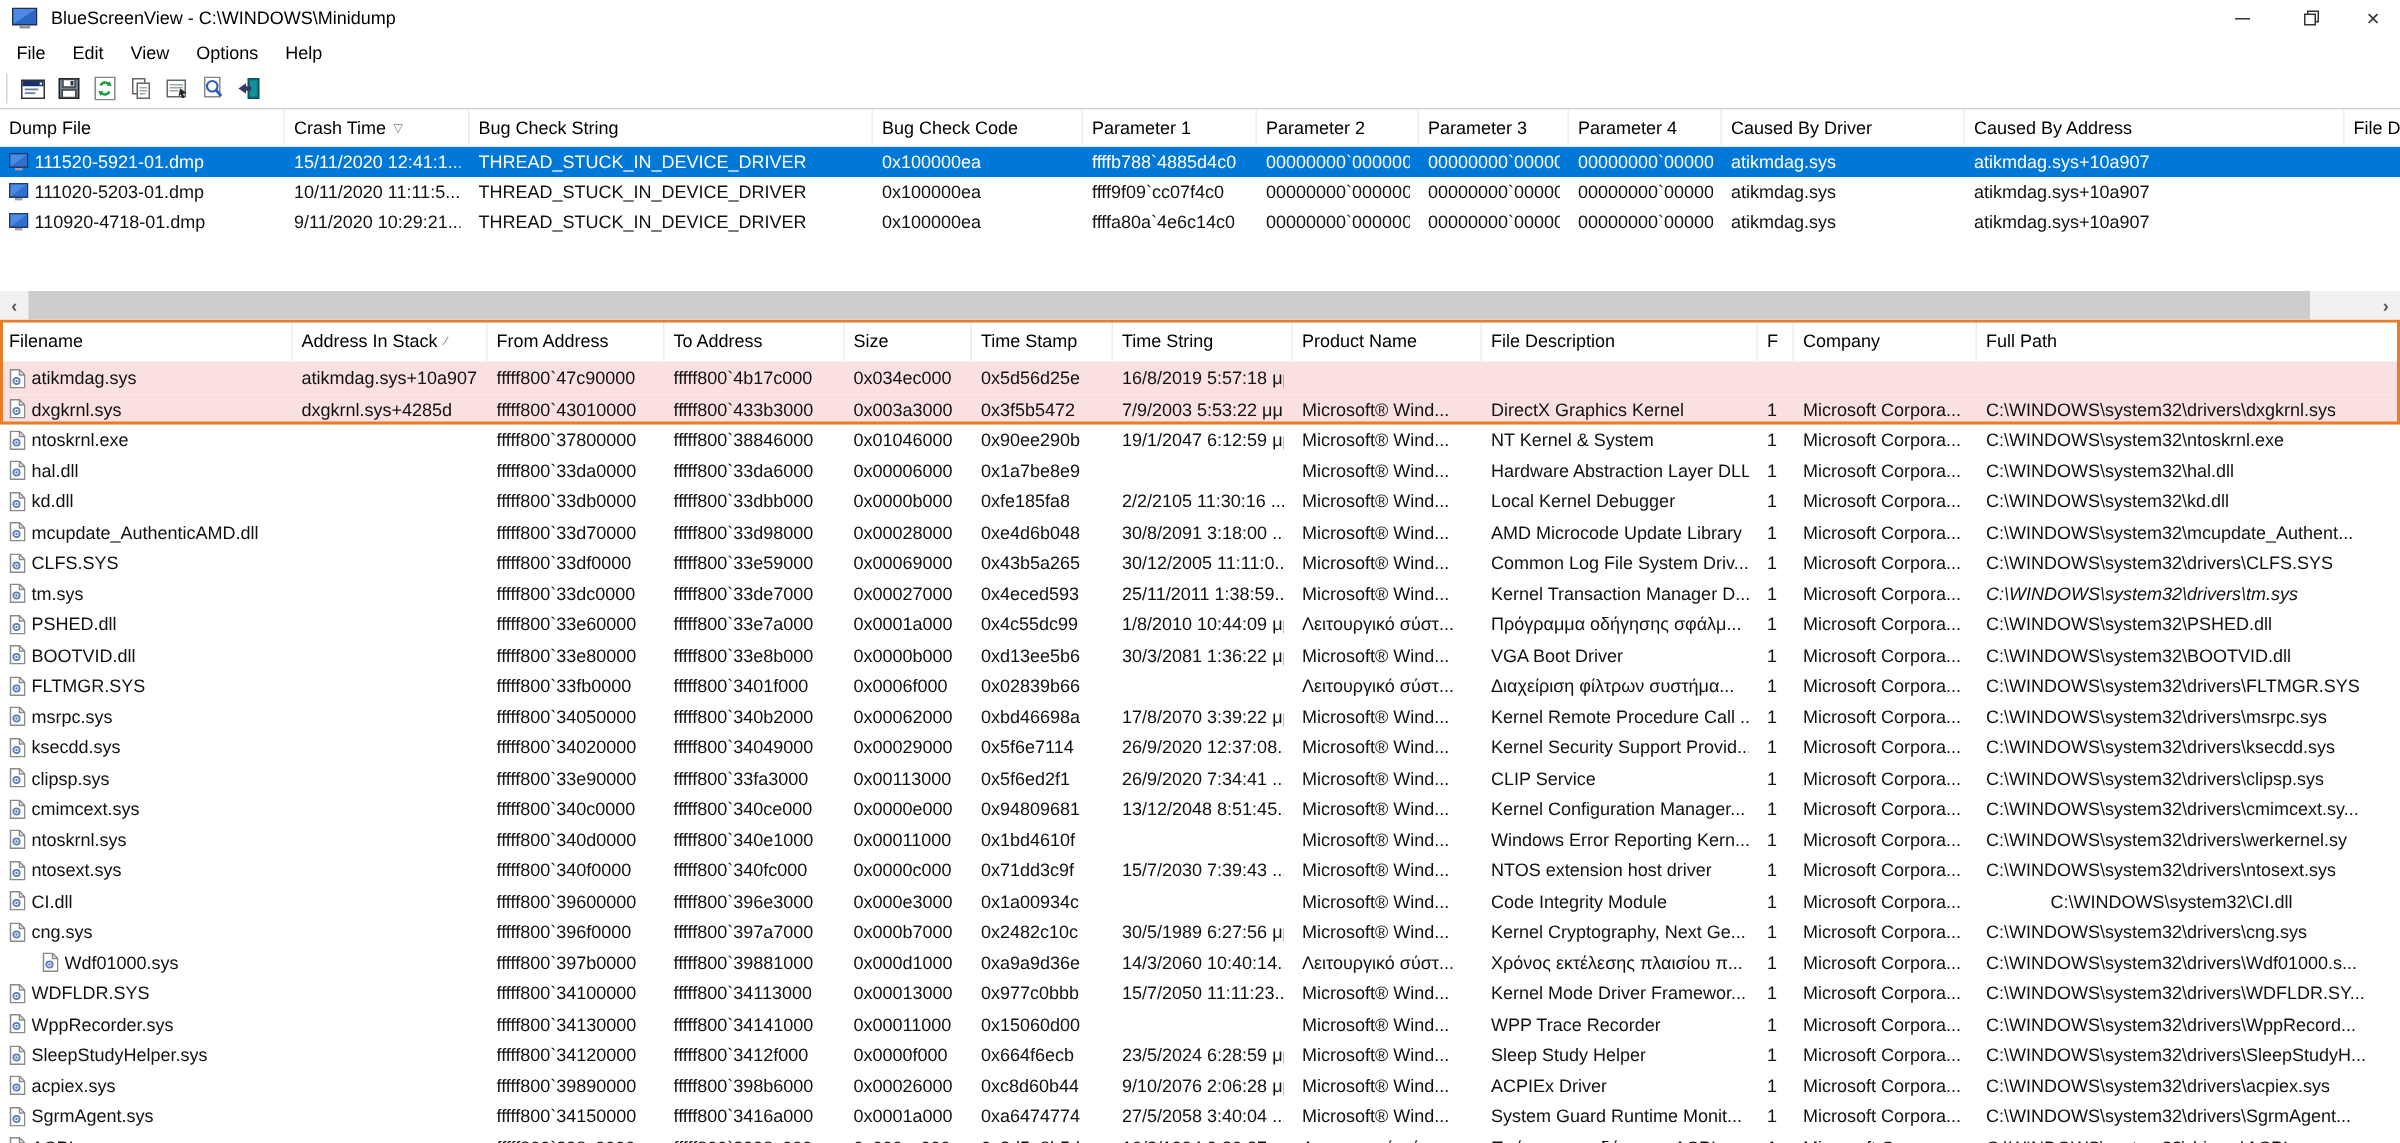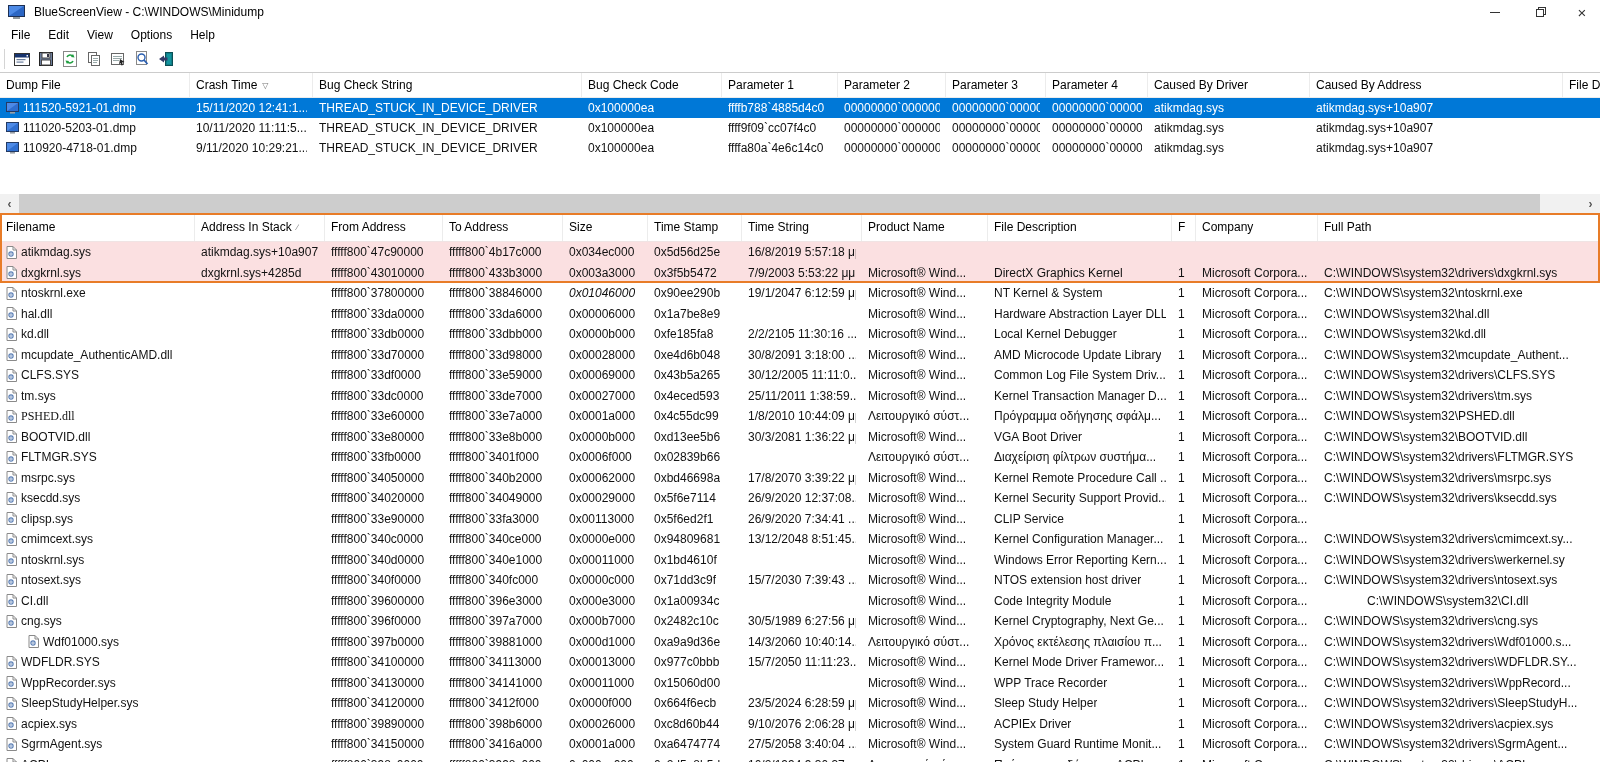--- a/index.html
+++ b/index.html
@@ -482,21 +482,21 @@
           </div>
           <div class="cell" style="width: 130px;">
             <span class="ct"></span>
           </div>
           <div class="cell" style="width: 118px;">
             <span class="ct">fffff800`37800000</span>
           </div>
           <div class="cell" style="width: 120px;">
             <span class="ct">fffff800`38846000</span>
           </div>
-          <div class="cell" style="width: 85px; font-style: italic;">
+          <div class="cell" style="width: 85px;">
             <span class="ct">0x01046000</span>
           </div>
           <div class="cell" style="width: 94px;">
             <span class="ct">0x90ee290b</span>
           </div>
           <div class="cell" style="width: 120px;">
             <span class="ct">19/1/2047 6:12:59 μμ</span>
           </div>
           <div class="cell" style="width: 126px;">
             <span class="ct">Microsoft® Wind...</span>
@@ -733,26 +733,26 @@
           </div>
           <div class="cell" style="width: 184px;">
             <span class="ct">Kernel Transaction Manager D...</span>
           </div>
           <div class="cell" style="width: 24px;">
             <span class="ct">1</span>
           </div>
           <div class="cell" style="width: 122px;">
             <span class="ct">Microsoft Corpora...</span>
           </div>
-          <div class="cell" style="width: 282px;">
+          <div class="cell" style="width: 282px; font-style: italic;">
             <span class="ct">C:\WINDOWS\system32\drivers\tm.sys</span>
           </div>
         </div>
         <div class="row">
-          <div class="cell" style="width: 195px; font-family: Liberation Serif, serif;">
+          <div class="cell" style="width: 195px;">
   <span class="ricon">
     <svg width="11" height="13" viewBox="0 0 11 13">
       <path d="M1 0.5 H7 L10.5 4 V12.5 H1 Z" fill="#ffffff" stroke="#8a8a8a"></path>
       <path d="M7 0.5 V4 H10.5" fill="none" stroke="#8a8a8a"></path>
       <circle cx="5" cy="8" r="2.1" fill="none" stroke="#5b7fb5" stroke-width="1.2"></circle>
       <circle cx="5" cy="8" r="0.8" fill="#5b7fb5"></circle>
     </svg>
   </span>
 <span class="ct">PSHED.dll</span>
           </div>
@@ -1008,20 +1008,23 @@
             <span class="ct">Microsoft® Wind...</span>
           </div>
           <div class="cell" style="width: 184px;">
             <span class="ct">CLIP Service</span>
           </div>
           <div class="cell" style="width: 24px;">
             <span class="ct">1</span>
           </div>
           <div class="cell" style="width: 122px;">
             <span class="ct">Microsoft Corpora...</span>
+          </div>
+          <div class="cell" style="width: 282px;">
+            <span class="ct">C:\WINDOWS\system32\drivers\clipsp.sys</span>
           </div>
         </div>
         <div class="row">
           <div class="cell" style="width: 195px;">
   <span class="ricon">
     <svg width="11" height="13" viewBox="0 0 11 13">
       <path d="M1 0.5 H7 L10.5 4 V12.5 H1 Z" fill="#ffffff" stroke="#8a8a8a"></path>
       <path d="M7 0.5 V4 H10.5" fill="none" stroke="#8a8a8a"></path>
       <circle cx="5" cy="8" r="2.1" fill="none" stroke="#5b7fb5" stroke-width="1.2"></circle>
       <circle cx="5" cy="8" r="0.8" fill="#5b7fb5"></circle>

